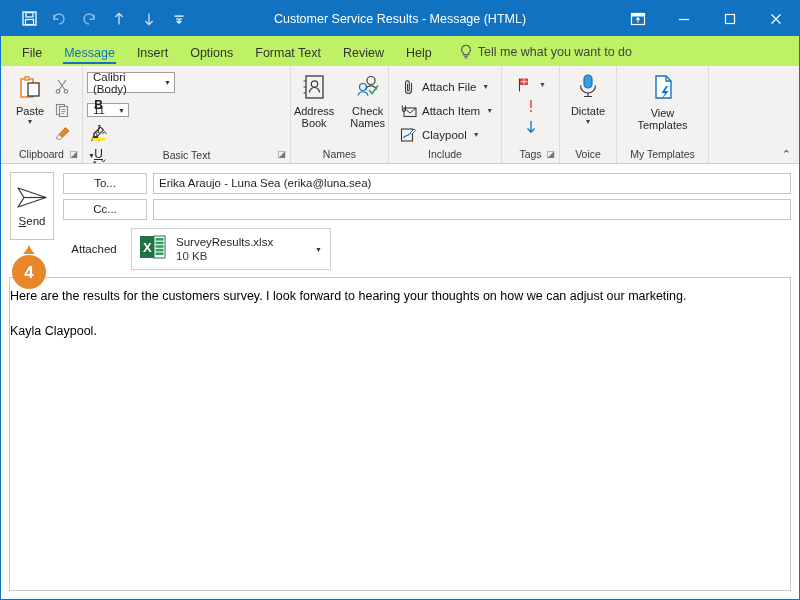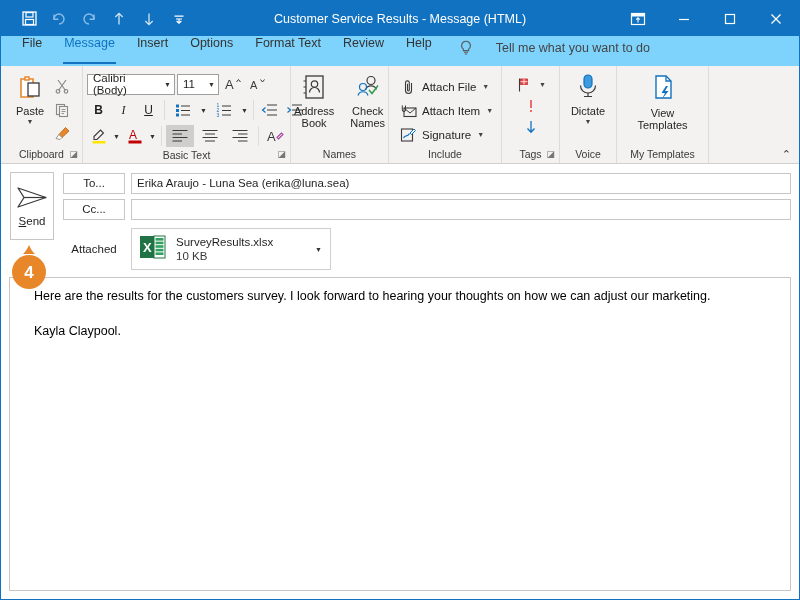--- a/index.html
+++ b/index.html
@@ -52,22 +52,23 @@
     z-index: 2;
   }
   .wc-btn {
     width: 46px; height: 35px;
     display: flex; align-items: center; justify-content: center;
   }
 
   
   #tabstrip {
     height: 30px;
-    background: #7dd3fc;
+    background: #bef264;
     display: flex;
+    align-items: flex-end;
     flex: none;
     padding-left: 10px;
     border-bottom: none;
   }
   .tab {
     font-size: 12.5px;
     color: #333333;
     padding: 0 11px 6px 11px;
     line-height: 14px;
     position: relative;
@@ -75,21 +76,21 @@
   }
   .tab.active { color: #1072c0; font-weight: normal; }
   .tab.active::after {
     content: "";
     position: absolute;
     left: 10px; right: 10px; bottom: 2px;
     height: 2px;
     background: #1072c0;
   }
   .tellme {
-    display: flex; align-items: center; gap: 23px;
+    display: flex; align-items: center; gap: 5px;
     font-size: 12.5px; color: #444; padding: 0 10px 6px 16px;
   }
 
   
   #ribbon {
     height: 98px;
     background: #f3f2f1;
     border-bottom: 1px solid #d2d0ce;
     display: flex;
     flex: none;
@@ -134,21 +135,21 @@
     display: flex; align-items: center; gap: 5px;
     font-size: 11.5px; color: #262626;
     height: 23px; padding: 0 4px;
     white-space: nowrap;
   }
   .smallbtn .caret { font-size: 7px; color: #444; margin-left: 1px; }
   .iconsq { width: 18px; height: 18px; display: flex; align-items: center; justify-content: center; }
 
   
   .bt-wrap { display: flex; flex-direction: column; gap: 2px; padding-top: 1px; }
-  .bt-row { display: flex; align-items: center; gap: 2px; height: 24px; }
+  .bt-row { display: flex; gap: 10px; height: 24px; flex-direction: column; }
   .combo {
     border: 1px solid #a19f9d; background: #fff;
     height: 21px; display: flex; align-items: center;
     font-size: 11.5px; color: #201f1e; padding: 0 3px 0 5px;
   }
   .combo .cv { flex: 1; }
   .combo .cc { font-size: 7px; color: #333; padding-left: 6px; }
   .tbtn {
     width: 23px; height: 22px;
     display: flex; align-items: center; justify-content: center;
@@ -177,21 +178,21 @@
     background: #ffffff;
     display: flex; flex-direction: column;
     align-items: center; justify-content: center;
     gap: 4px;
   }
   #sendbtn .sendlabel { font-size: 11.5px; color: #201f1e; text-align: right; }
   .ul1 { text-decoration: underline; }
   #fieldcol { flex: 1; display: flex; flex-direction: column; gap: 4px; padding-left: 8px; }
   .frow { display: flex; align-items: center; height: 22px; }
   .fbtn {
-    width: 62px; height: 21px; flex: none;
+    width: 84px; height: 21px; flex: none;
     border: 1px solid #c8c6c4; background: #ffffff;
     display: flex; align-items: center; justify-content: center;
     font-size: 11.5px; color: #201f1e;
   }
   .flabel {
     width: 62px; flex: none;
     font-size: 11.5px; color: #201f1e;
     text-align: center;
   }
   .finput {
@@ -228,21 +229,21 @@
     display: flex; align-items: center; justify-content: center;
     color: #ffffff; font-size: 17px; font-weight: bold;
   }
 
   
   #bodyarea {
     flex: 1;
     margin: 0 8px 8px 8px;
     border: 1px solid #c8c6c4;
     background: #ffffff;
-    padding: 10px 24px;
+    padding: 10px 0;
     overflow: hidden;
   }
   #bodyarea p {
     margin: 0 0 18px 0;
     font-size: 12.5px;
     color: #000000;
     line-height: 17px;
   }
   #bodyarea p:last-child { margin-bottom: 0; }
 </style>
@@ -546,21 +547,21 @@
             <span class="caret">▼</span>
           </div>
           <div class="smallbtn">
             <span class="iconsq">
               <svg width="16" height="16" viewBox="0 0 16 16">
                   <rect x="1.5" y="2" width="11" height="12" fill="none" stroke="#3b3a39" stroke-width="1.1"></rect>
                   <path d="M3.5 11 C5.5 7 7 11 9.5 6.5" fill="none" stroke="#1072c0" stroke-width="1.2"></path>
                   <path d="M10 6 L14 2 L15.5 3.5 L11.5 7.5 Z" fill="#ffffff" stroke="#1072c0" stroke-width="1"></path>
                 </svg>
             </span>
-            <span>Signature</span>
+            <span>Claypool</span>
             <span class="caret">▼</span>
           </div>
         </div>
       </div>
       <div class="rgroup-label">Include</div>
     </div>
 
     <div class="rgroup" style="width:58px">
       <div class="rgroup-body" style="justify-content:center">
         <div class="smallcol" style="align-items:center;padding-top:3px">

